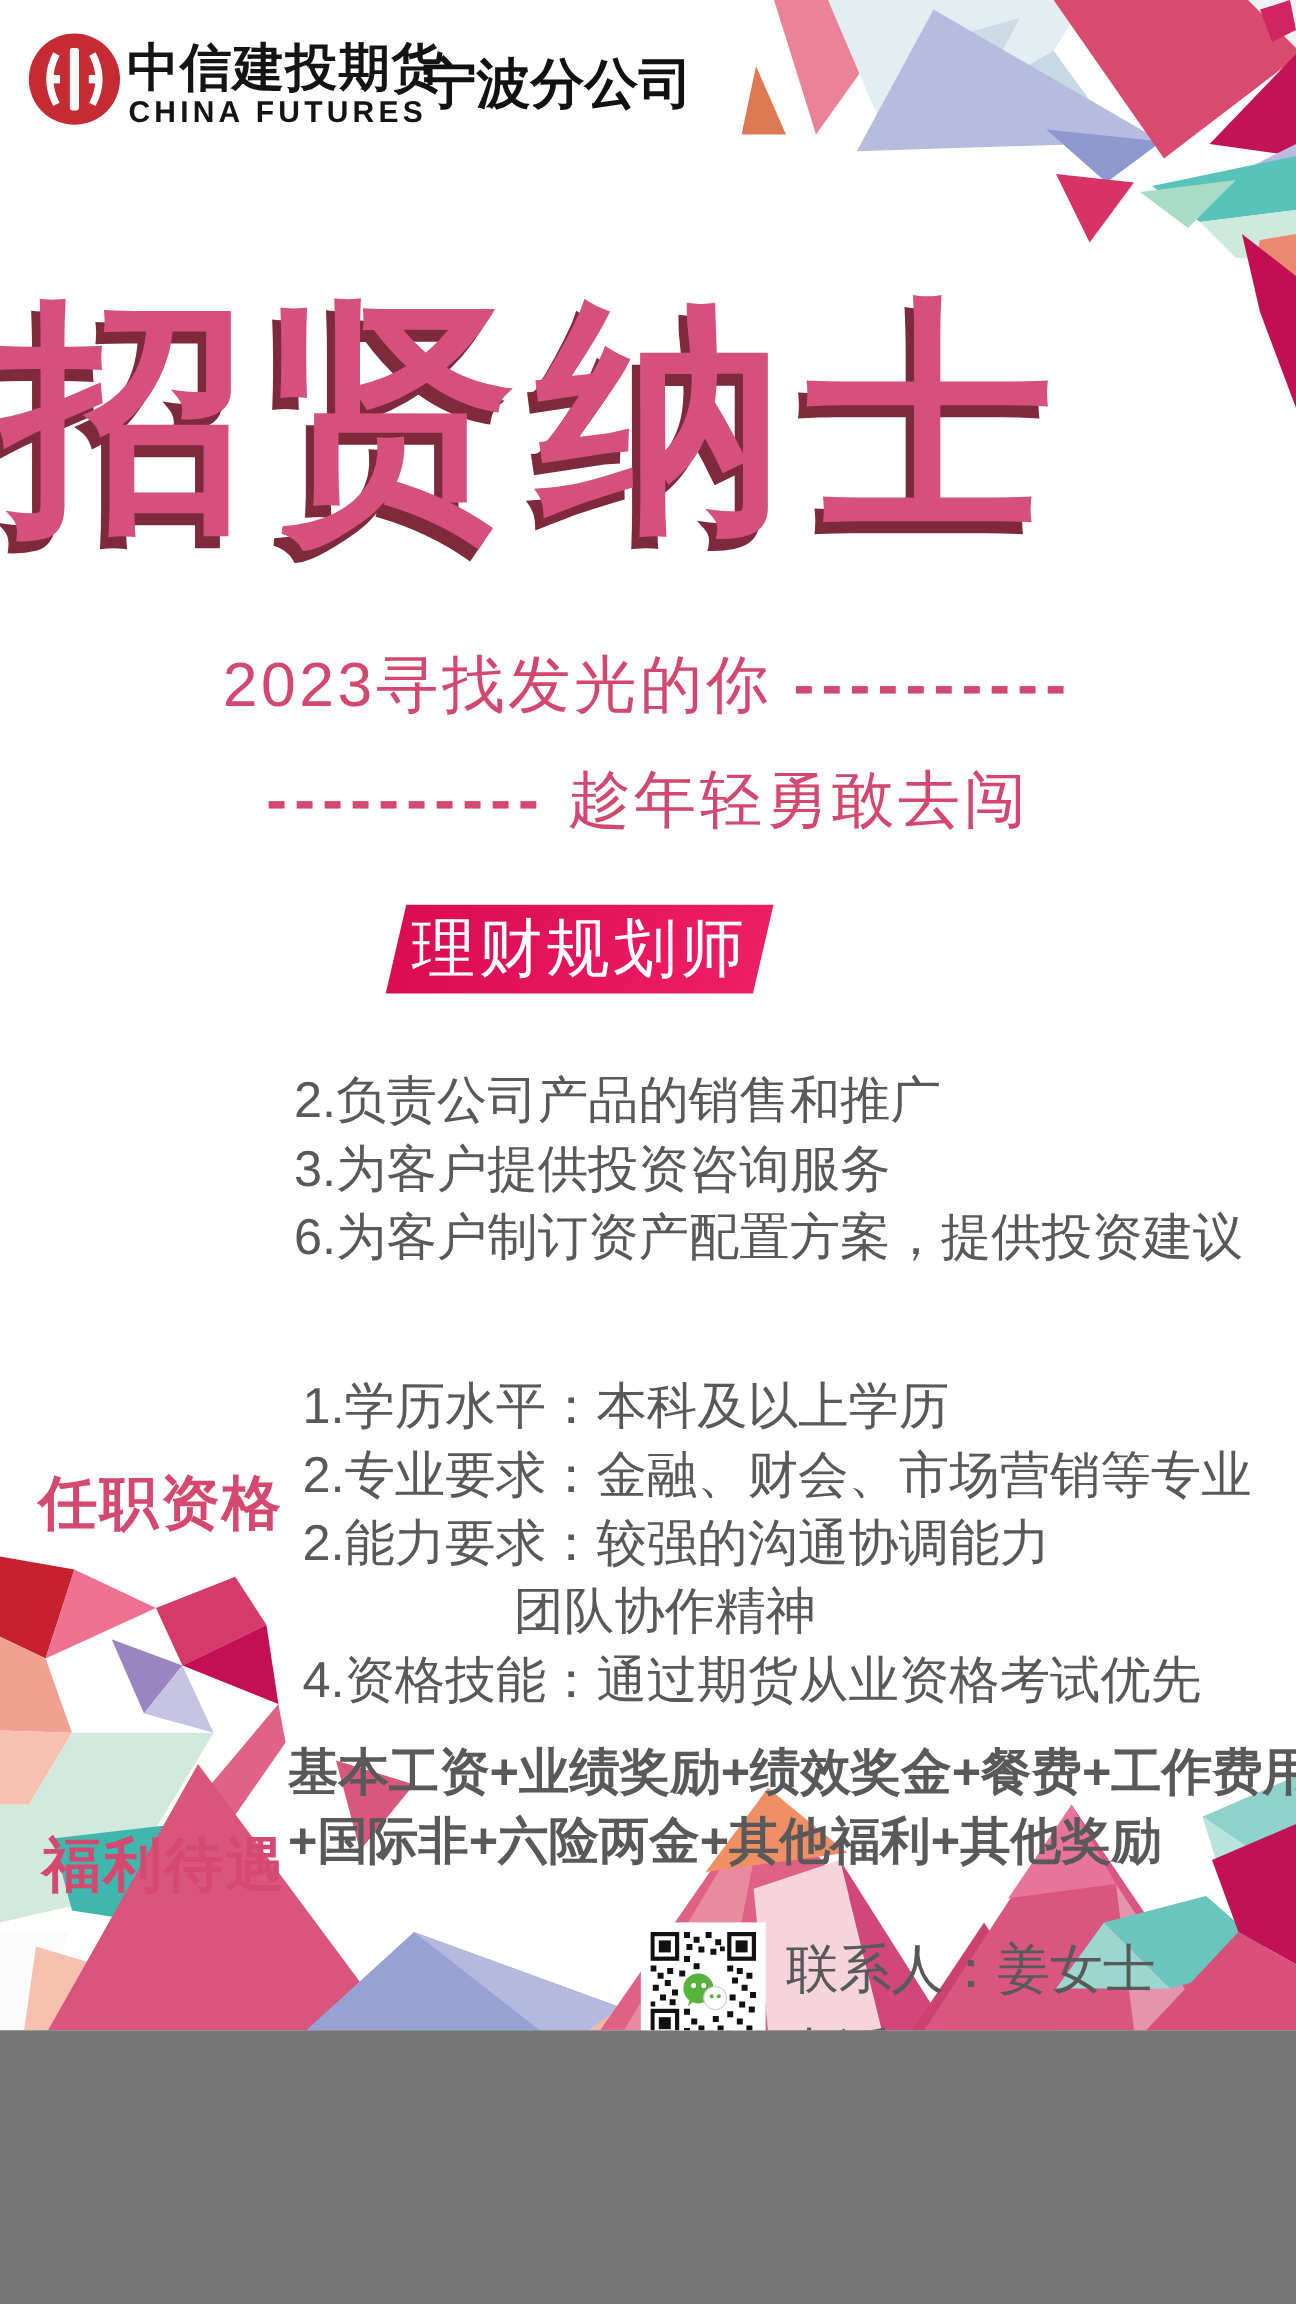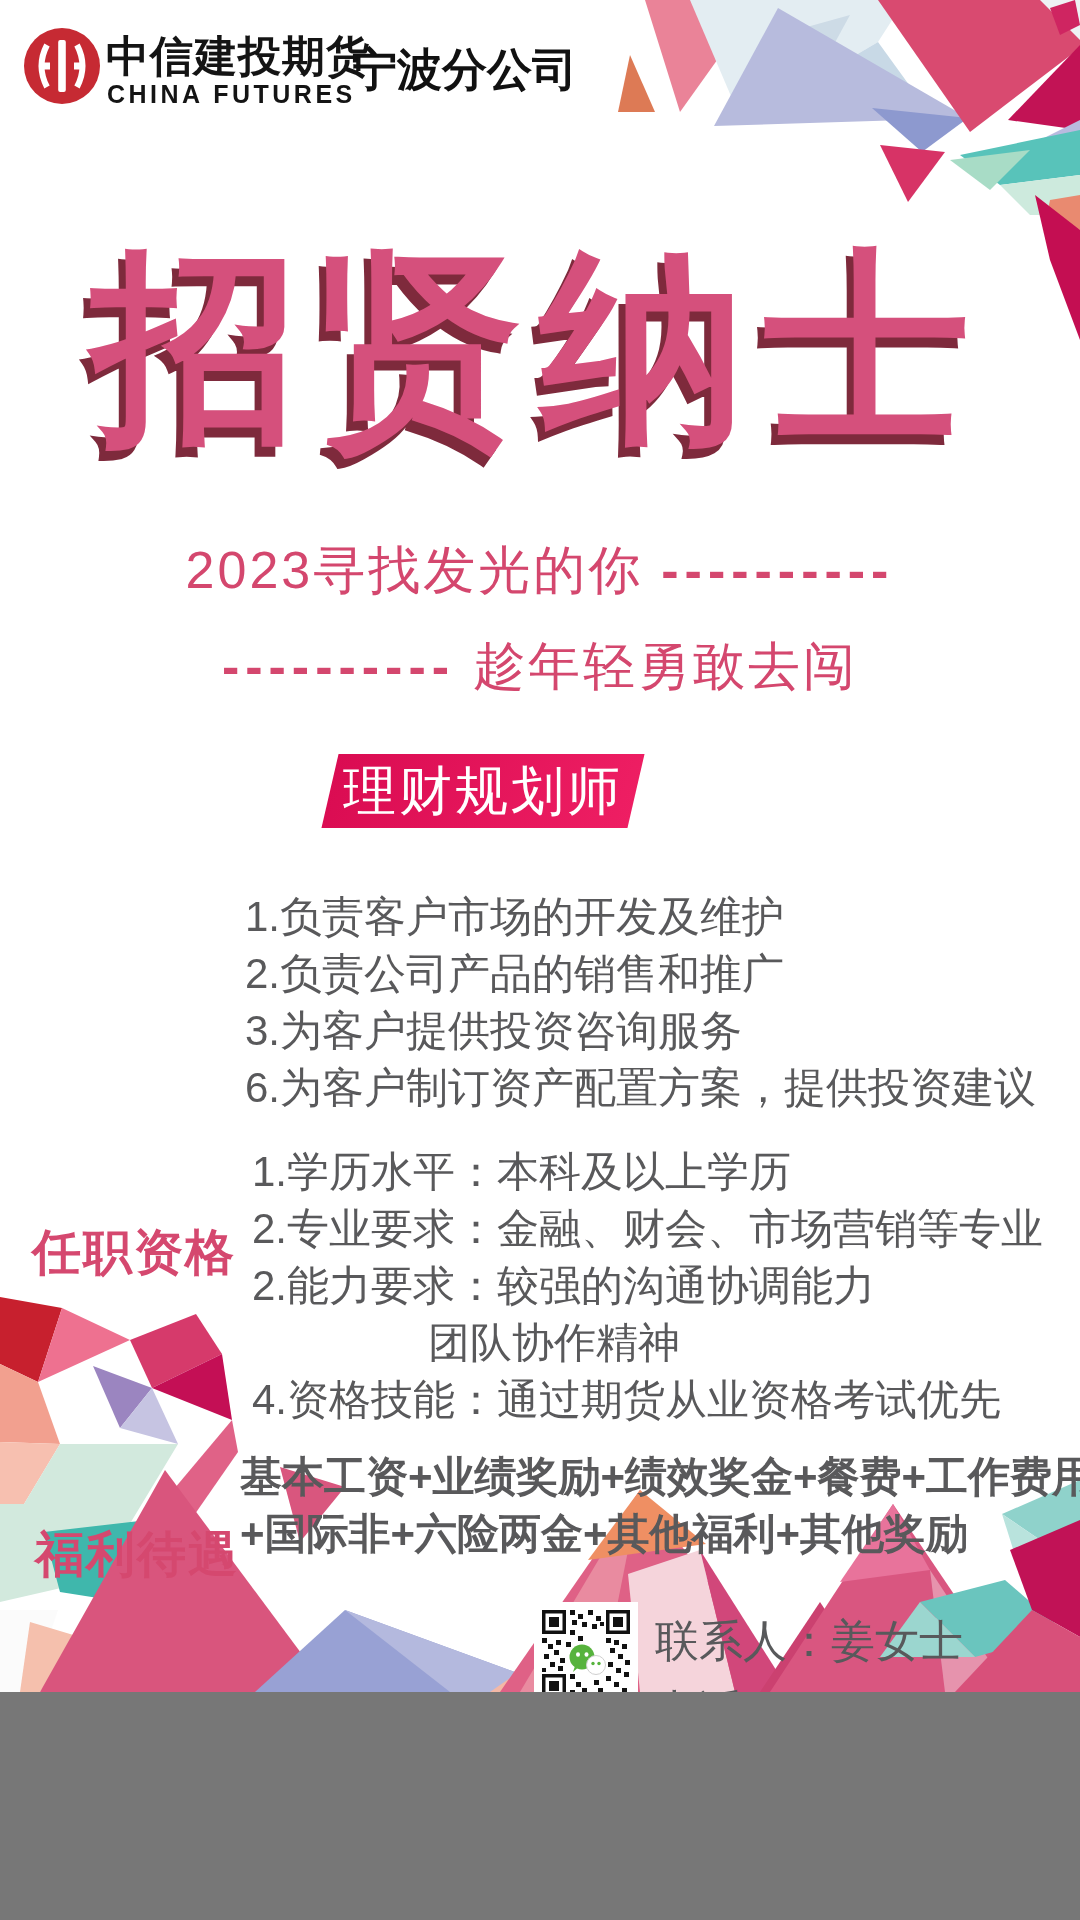--- a/index.html
+++ b/index.html
@@ -11,21 +11,21 @@
   #deco-bottom{left:0;bottom:0;}
   .content{position:absolute;inset:0;z-index:2;}
 
   
   .logo-circle{position:absolute;left:22px;top:26px;width:80px;height:80px;}
   .brand-cn{position:absolute;left:106px;top:28px;font-size:43px;font-weight:800;color:#141414;letter-spacing:1px;}
   .brand-en{position:absolute;left:107px;top:80px;font-size:25px;font-weight:700;color:#141414;letter-spacing:3.5px;}
   .branch{position:absolute;left:352px;top:40px;font-size:45px;font-weight:800;color:#111;}
 
   
-  .main-title{position:absolute;top:240px;left:0;width:100%;text-align:center;
+  .main-title{position:absolute;top:240px;left:0;width:100%;text-align:left;
       font-size:206px;line-height:1.05;font-weight:700;color:#d5507c;letter-spacing:18px;
       text-shadow:-7px 10px 0 #7e2a3c;white-space:nowrap;}
   .subline{position:absolute;left:0;width:100%;text-align:center;font-size:52px;color:#d4476e;
       font-weight:500;letter-spacing:3px;white-space:nowrap;}
   .sub1{top:536px;} .sub2{top:632px;}
   .dashes{font-weight:700;letter-spacing:6px;}
   .sub1 .dashes{margin-left:18px;} .sub2 .dashes{margin-right:18px;}
 
   .badge{position:absolute;left:330px;top:754px;width:306px;height:74px;
       background:linear-gradient(100deg,#da0c52,#ee1e63);transform:skewX(-13deg);}
@@ -132,21 +132,20 @@
 
     <div class="main-title">招贤纳士</div>
     <div class="subline sub1"><span>2023寻找发光的你</span><span class="dashes">----------</span></div>
     <div class="subline sub2"><span class="dashes">----------</span><span>趁年轻勇敢去闯</span></div>
 
     <div class="badge">
       <span>理财规划师</span>
     </div>
 
     <ul class="sec-list list-1">
-      <li>1.负责客户市场的开发及维护</li>
       <li>2.负责公司产品的销售和推广</li>
       <li>3.为客户提供投资咨询服务</li>
       <li>6.为客户制订资产配置方案，提供投资建议</li>
     </ul>
 
     <div class="sec-label lbl-2">任职资格</div>
     <ul class="sec-list list-2">
       <li>1.学历水平：本科及以上学历</li>
       <li>2.专业要求：金融、财会、市场营销等专业</li>
       <li>2.能力要求：较强的沟通协调能力</li>

